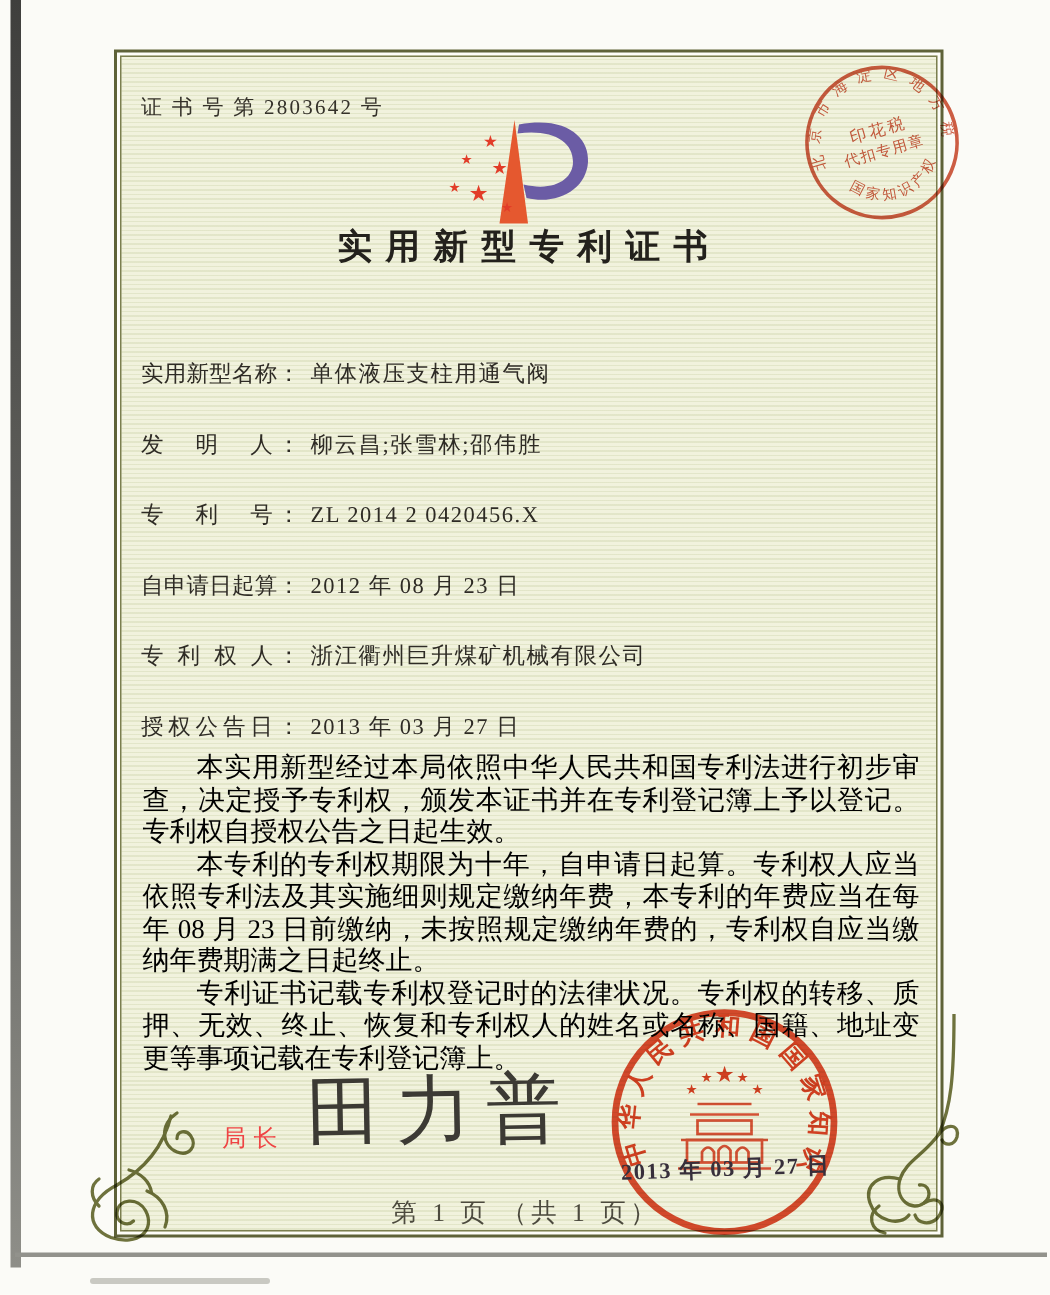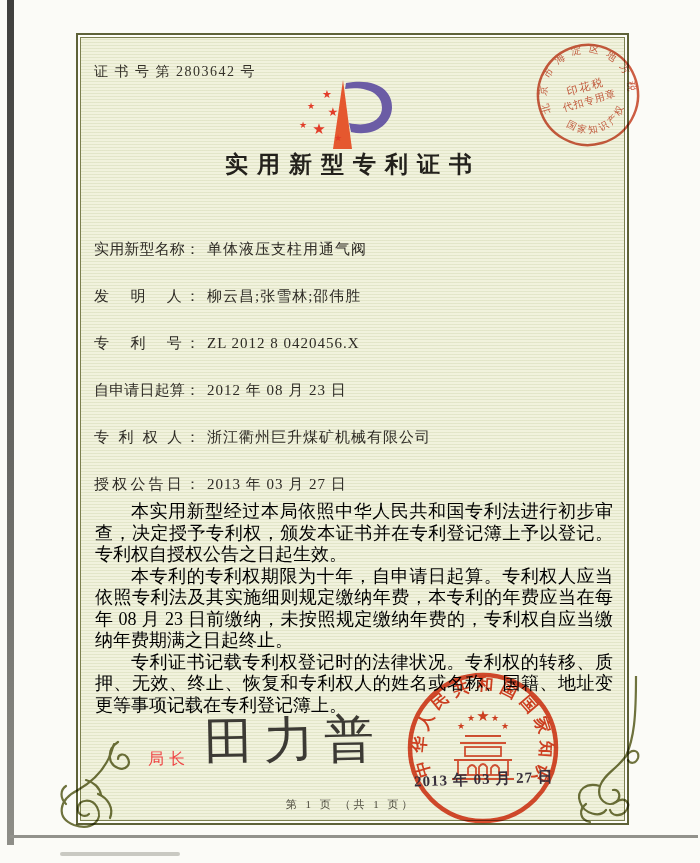--- a/index.html
+++ b/index.html
@@ -32,21 +32,21 @@
   .f-row .val{margin-left:7px;letter-spacing:1px;}
   .r1{top:240px}.r2{top:287px}.r3{top:334px}.r4{top:381px}.r5{top:428px}.r6{top:475px}
   .body-text{position:absolute;left:95px;top:501px;width:518px;
     font-size:18px;line-height:21.5px;color:#000000;text-align:justify;}
   .body-text p{margin:0;text-indent:2em;}
   .signer{position:absolute;left:148px;top:749px;font-size:16px;color:#ef4444;letter-spacing:5px;}
   .signature{position:absolute;left:204px;top:703px;font-size:50px;color:#3c3a34;
     transform:rotate(-7deg);letter-spacing:10px;white-space:nowrap;}
   .signature span:nth-child(1){display:inline-block;transform:rotate(6deg) translateY(4px);}
   .footer{position:absolute;left:76px;top:797px;width:549px;text-align:center;
-    font-size:11px;color:#4c4a3e;letter-spacing:3px;}
+    font-size:17px;color:#4c4a3e;letter-spacing:3px;}
   .seal{position:absolute;left:402px;top:667px;width:162px;height:162px;mix-blend-mode:multiply;}
   .seal-date{position:absolute;left:414px;top:770px;font-size:15px;font-weight:bold;
     color:#372f3b;letter-spacing:1px;transform:rotate(-2deg);white-space:nowrap;}
   .tax-stamp{position:absolute;left:533px;top:40px;width:110px;height:110px;
     transform:rotate(-16deg);mix-blend-mode:multiply;opacity:.92;}
   .orn{position:absolute;mix-blend-mode:multiply;}
   .orn-bl{left:46px;top:738px;width:98px;height:94px;}
   .orn-br{left:556px;top:676px;width:88px;height:152px;}
 </style>
 </head>
@@ -79,21 +79,21 @@
 
   <div class="title">实用新型专利证书</div>
 
   <div class="f-row r2">
     <span class="lab">发　明　人：</span><span class="val">柳云昌;张雪林;邵伟胜</span>
   </div>
   <div class="f-row r1">
     <span class="lab">实用新型名称：</span><span class="val">单体液压支柱用通气阀</span>
   </div>
   <div class="f-row r3">
-    <span class="lab">专　利　号：</span><span class="val">ZL 2012 8 0420456.X</span>
+    <span class="lab">专　利　号：</span><span class="val">ZL 2014 2 0420456.X</span>
   </div>
   <div class="f-row r4">
     <span class="lab">自申请日起算：</span><span class="val">2012 年 08 月 23 日</span>
   </div>
   <div class="f-row r5">
     <span class="lab">专 利 权 人：</span><span class="val">浙江衢州巨升煤矿机械有限公司</span>
   </div>
   <div class="f-row r6">
     <span class="lab">授权公告日：</span><span class="val">2013 年 03 月 27 日</span>
   </div>

